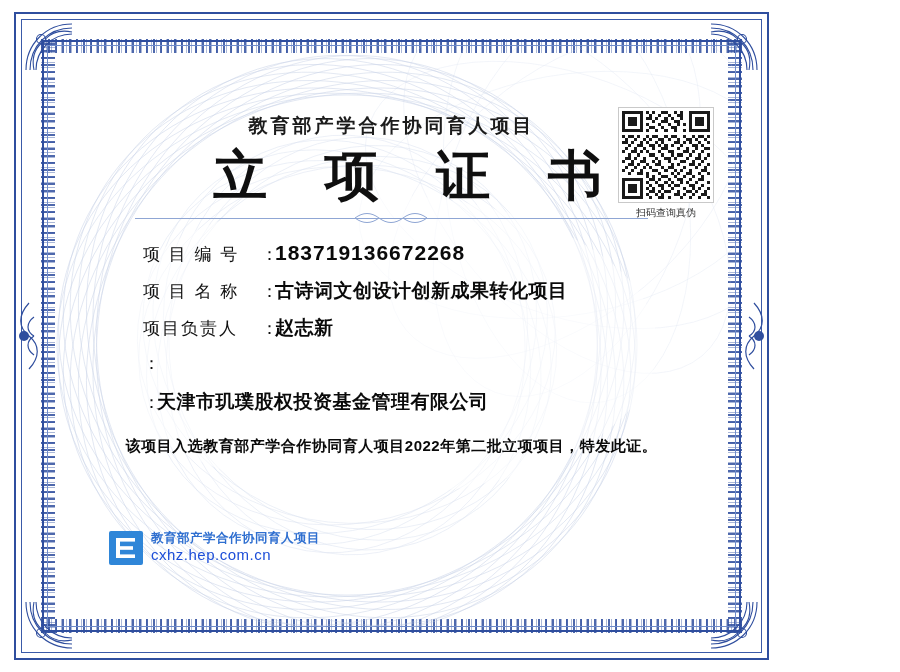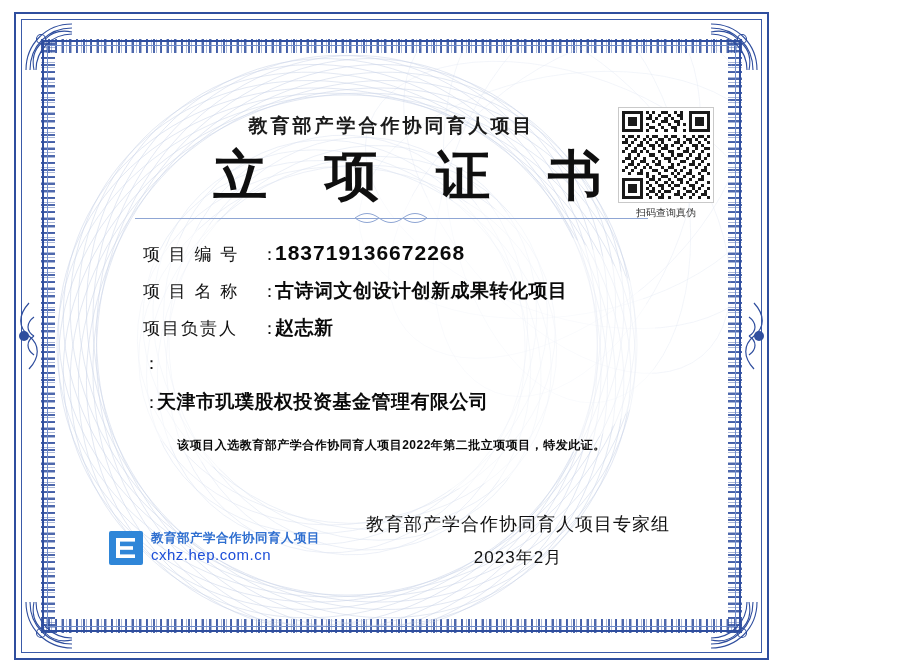--- a/index.html
+++ b/index.html
@@ -213,21 +213,21 @@
     font-size: 21px;
     letter-spacing: 1px;
   }
 
   .statement {
     position: absolute;
     top: 392px;
     left: 60px;
     right: 60px;
     text-align: center;
-    font-size: 12px;
+    font-size: 15px;
     font-weight: 700;
     color: #0a0a0a;
     letter-spacing: .5px;
   }
 
   
   .footer-logo {
     position: absolute;
     left: 62px;
     bottom: 62px;
@@ -693,19 +693,15 @@
             <rect x="11" y="23.4" width="15" height="3.6"></rect>
           </g>
         </svg>
       </div>
       <div class="logo-text">
         <span class="logo-line1">教育部产学合作协同育人项目</span>
         <span class="logo-line2">cxhz.hep.com.cn</span>
       </div>
     </div>
 
-    <div class="signature">
-      <div class="sig-org">教育部产学合作协同育人项目专家组</div>
-      <div class="sig-date">2023年2月</div>
-    </div>
 
   </div>
 </div>
 
 </body></html>

